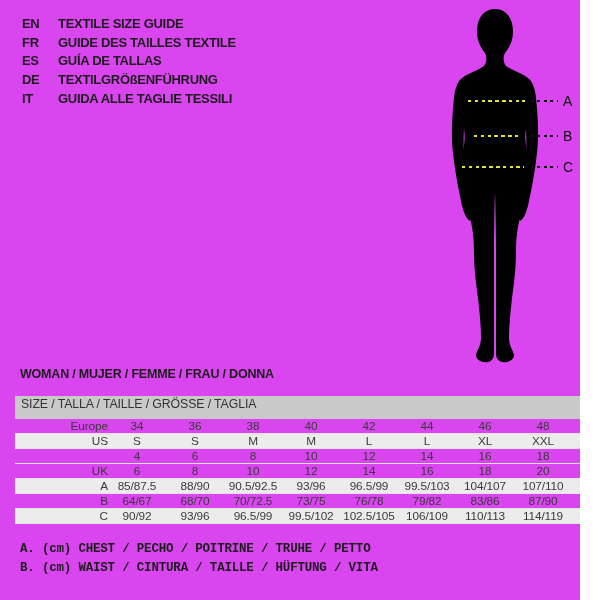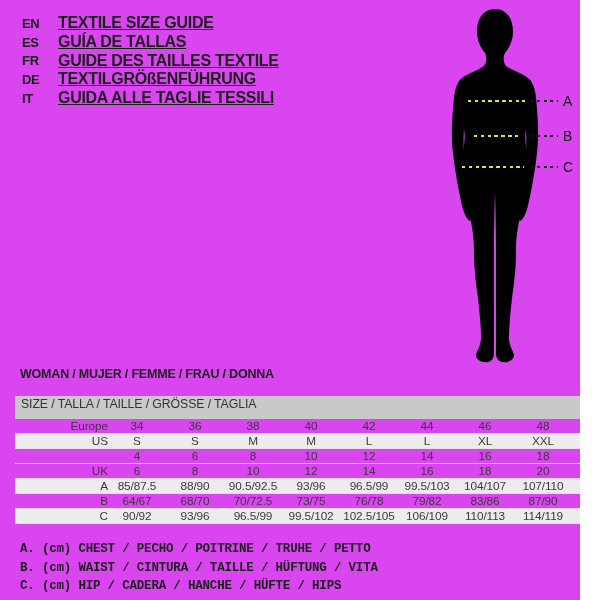--- a/index.html
+++ b/index.html
@@ -3,21 +3,21 @@
 <meta charset="utf-8">
 <style>
   html,body{margin:0;padding:0;background:#fff;}
   #canvas{position:relative;width:580px;height:600px;background:#d946ef;overflow:hidden;
           font-family:"Liberation Sans",sans-serif;color:#1c1c1c;}
 
   
   .lang-block{position:absolute;left:22px;top:14px;}
   .lang-row{display:flex;height:18.7px;align-items:center;}
   .lang-code{width:36px;font-weight:700;font-size:13px;letter-spacing:-0.3px;}
-  .lang-label{font-weight:700;font-size:16px;letter-spacing:-0.3px;white-space:nowrap;text-decoration:underline;}
+  .lang-label{font-weight:700;font-size:13px;letter-spacing:-0.3px;white-space:nowrap;}
 
   
   .figure-svg{position:absolute;left:390px;top:5px;width:200px;height:370px;}
   .dash{position:absolute;height:2px;}
   .ydash{background-image:repeating-linear-gradient(90deg,var(--dash-color) 0 3.5px,transparent 3.5px 6.8px);}
   .kdash{background-image:repeating-linear-gradient(90deg,#111 0 3px,transparent 3px 6.5px);}
   .marker-label{position:absolute;font-size:14px;color:#111;font-weight:400;}
 
   
   .woman-title{position:absolute;left:20px;top:367px;font-weight:700;font-size:12.5px;letter-spacing:-0.2px;}
@@ -40,26 +40,26 @@
 <body>
 
 <div id="canvas">
 
   <div class="lang-block">
     <div class="lang-row">
       <span class="lang-code">EN</span>
       <span class="lang-label">TEXTILE SIZE GUIDE</span>
     </div>
     <div class="lang-row">
+      <span class="lang-code">FR</span>
+      <span class="lang-label">GUIDE DES TAILLES TEXTILE</span>
+    </div>
+    <div class="lang-row">
       <span class="lang-code">ES</span>
       <span class="lang-label">GUÍA DE TALLAS</span>
-    </div>
-    <div class="lang-row">
-      <span class="lang-code">FR</span>
-      <span class="lang-label">GUIDE DES TAILLES TEXTILE</span>
     </div>
     <div class="lang-row">
       <span class="lang-code">DE</span>
       <span class="lang-label">TEXTILGRÖßENFÜHRUNG</span>
     </div>
     <div class="lang-row">
       <span class="lang-code">IT</span>
       <span class="lang-label">GUIDA ALLE TAGLIE TESSILI</span>
     </div>
   </div>
@@ -216,16 +216,15 @@
           <td>110/113</td>
           <td>114/119</td>
           <td></td>
         </tr>
       </tbody>
   </table>
 
   <div class="legend">
     <div class="legend-line">A. (cm) CHEST / PECHO / POITRINE / TRUHE / PETTO</div>
     <div class="legend-line">B. (cm) WAIST / CINTURA / TAILLE / HÜFTUNG / VITA</div>
-    <div class="legend-line">C. (cm) HIP / CADERA / HANCHE / HÜFTE / HIPS</div>
   </div>
 
 </div>
 
 </body></html>

